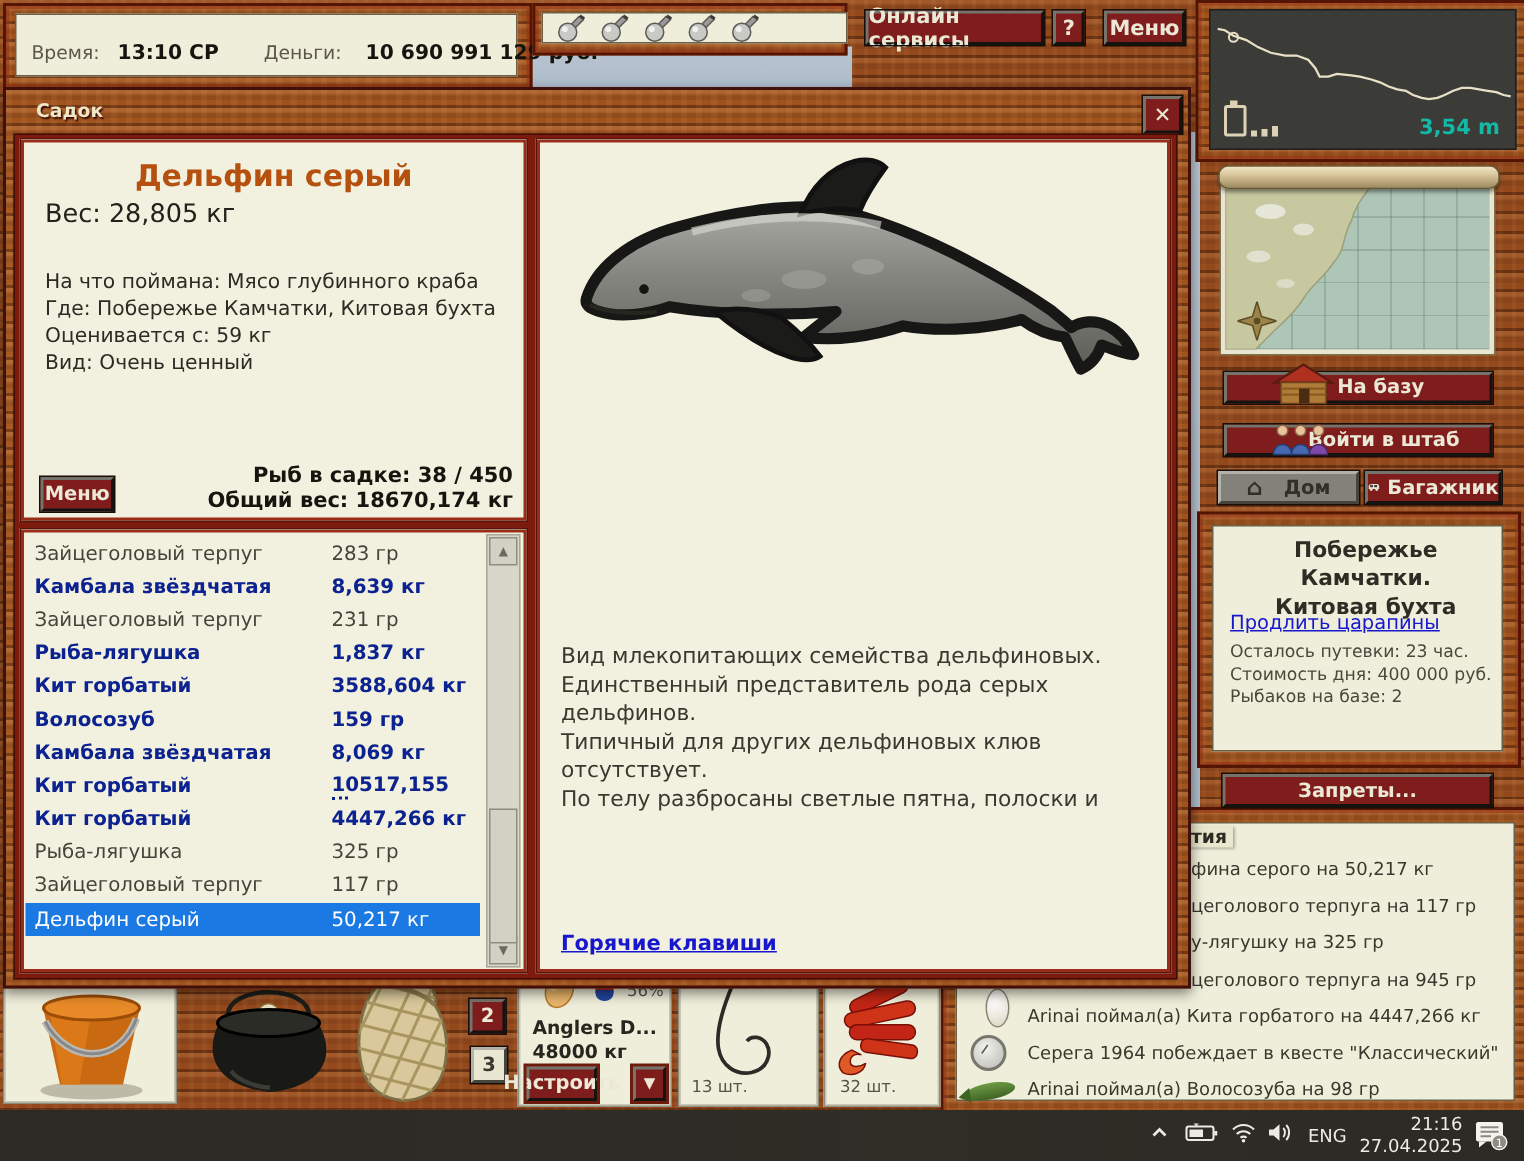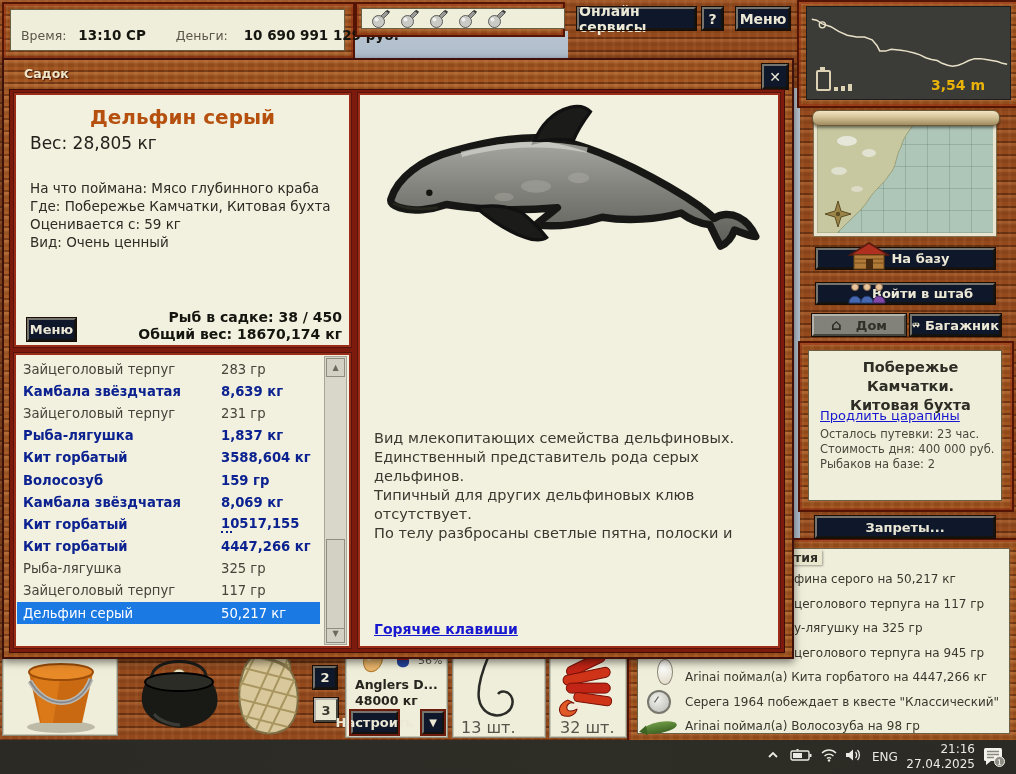--- a/index.html
+++ b/index.html
@@ -12,33 +12,33 @@
       repeating-linear-gradient(90deg, rgba(255,215,160,.05) 0 3px, rgba(0,0,0,0) 3px 9px),
       repeating-linear-gradient(180deg, rgba(255,200,140,.12) 0 2px, rgba(0,0,0,.08) 4px 7px, rgba(0,0,0,0) 7px 11px, rgba(30,8,0,.38) 11px 13px);}
   .wood2{background-color:#a1531e;
     background-image:
       repeating-linear-gradient(90deg, rgba(255,220,170,.06) 0 4px, rgba(0,0,0,0) 4px 10px),
       repeating-linear-gradient(180deg, rgba(255,205,150,.14) 0 2px, rgba(0,0,0,.10) 4px 7px, rgba(0,0,0,0) 7px 10px, rgba(40,10,0,.40) 10px 12px);}
   .sky{background:linear-gradient(180deg,#b9c5d0,#aebccb);}
   
   .cream{background:#efeeda;}
   .frame-red{border:2px solid #551505;box-shadow:inset 0 0 0 2px rgba(150,45,20,.55);}
-  .btn-dark{background:#0f172a;color:#ece8d6;border:2px solid;
+  .btn-dark{background:#7f1d1d;color:#ece8d6;border:2px solid;
     border-color:#75746c #14130f #14130f #75746c;outline:1px solid #1a0d05;
     font-weight:bold;font-size:13px;display:flex;align-items:center;justify-content:center;
     box-sizing:border-box;cursor:default;}
   .btn-light{background:#83827a;color:#302f28;border:2px solid;
     border-color:#b3b2aa #45443d #45443d #b3b2aa;outline:1px solid #1a0d05;
     font-weight:bold;font-size:13px;display:flex;align-items:center;justify-content:center;box-sizing:border-box;}
   .link{color:#1717cf;text-decoration:underline;}
   
   .info-row{position:absolute;left:10px;bottom:7px;font-size:12.5px;color:#5a564a;white-space:nowrap;}
   .info-row b{color:#15150f;font-size:13.5px;}
   
-  .depth-text{position:absolute;right:25px;bottom:6px;color:#eab308;font-weight:bold;font-size:14px;}
+  .depth-text{position:absolute;right:10px;bottom:6px;color:#14b8a6;font-weight:bold;font-size:14px;}
   .batt{position:absolute;left:9px;bottom:8px;width:11px;height:17px;border:2px solid #ddd3b4;border-radius:2px;}
   .batt::before{content:"";position:absolute;top:-5px;left:2px;width:5px;height:3px;background:#ddd3b4;}
   .batt-cells{position:absolute;left:27px;bottom:8px;display:flex;align-items:flex-end;gap:3px;}
   .batt-cells i{display:block;background:#ddd3b4;width:4px;}
   
   .dialog-title{color:#efe6c8;font-size:12.5px;font-weight:bold;text-shadow:1px 1px 1px #3a0e04;}
   .subpanel{background:#f2f0de;border:1px solid #57140a;box-shadow:inset 0 0 0 2px #9b2c17;box-sizing:border-box;}
   .fish-heading{color:#b5500e;font-weight:bold;font-size:20px;text-align:center;}
   .fish-weightline{color:#22211b;font-size:17px;}
   .fish-details{color:#2c2b24;font-size:13.5px;line-height:18px;white-space:pre-line;}
@@ -71,21 +71,21 @@
       background:radial-gradient(circle at 35% 30%,#fff,#ddd6c2);border:1px solid #8a8574;}
   .ic-clock::before{content:"";position:absolute;left:4px;top:0px;width:20px;height:20px;border-radius:50%;
       background:radial-gradient(circle at 40% 35%,#f2f2ee,#b9b9b2);border:2px solid #77776e;}
   .ic-clock::after{content:"";position:absolute;left:13px;top:6px;width:1px;height:7px;background:#555;transform:rotate(35deg);}
   .ic-fish::before{content:"";position:absolute;left:0px;top:8px;width:34px;height:11px;border-radius:50%;
       background:linear-gradient(180deg,#6e9a46,#3d6422);transform:rotate(-10deg);}
   .ic-fish::after{content:"";position:absolute;left:-4px;top:12px;width:0;height:0;
       border-top:5px solid transparent;border-bottom:5px solid transparent;border-right:8px solid #3d6422;transform:rotate(-10deg);}
   
   .slot{background:#efeeda;border:1px solid #8d8b7a;box-shadow:inset 0 0 0 1px #c9c7b4;box-sizing:border-box;}
-  .qty{position:absolute;font-size:16px;color:#55544a;}
+  .qty{position:absolute;font-size:11px;color:#55544a;}
   .rod-name{font-weight:bold;font-size:12.5px;color:#26251e;line-height:16px;}
   .pct{font-size:11px;color:#55544a;}
   
   .taskbar{background:linear-gradient(90deg,#2b2a25,#2e2d26 60%,#2b2a24);}
   .tb-item{color:#eceae4;font-size:12px;display:flex;align-items:center;}
   .tb-clock{color:#eceae4;font-size:12px;text-align:right;line-height:15px;}
 </style>
 </head>
 <body>
 

